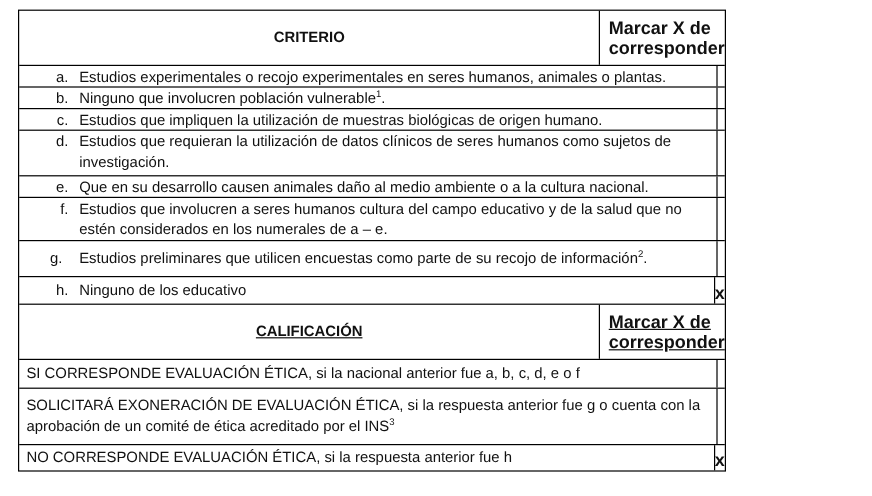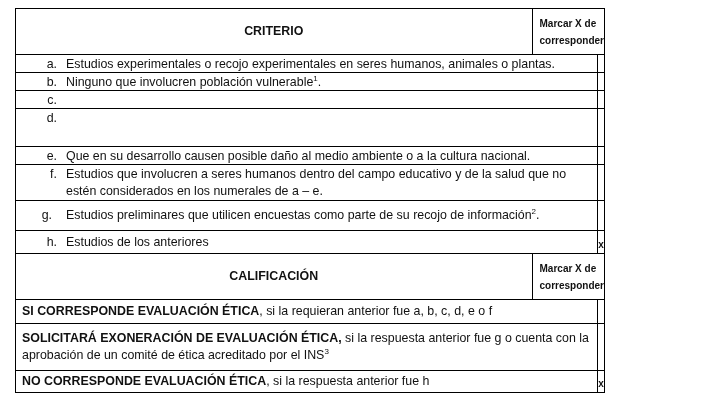--- a/index.html
+++ b/index.html
@@ -2,28 +2,28 @@
 <html><head>
 <meta charset="utf-8">
 <style>
   html, body { margin:0; padding:0; background:#ffffff; }
   body { width:727px; height:413px; position:relative; overflow:hidden;
          font-family:"Liberation Sans", "DejaVu Sans", sans-serif; color:#111; }
   .tbl { position:absolute; left:15px; top:8px; width:590px; border:1.5px solid #000; box-sizing:border-box; }
   .row { display:flex; border-top:1px solid #000; box-sizing:border-box; }
   .row.first { border-top:none; }
   .c1 { width:582px; box-sizing:border-box; border-right:1px solid #000; font-size:12.4px; line-height:17px; }
-  .c2 { flex:1; box-sizing:border-box; font-size:10px; display:flex; align-items:center; justify-content:center; font-weight:bold; }
+  .c2 { flex:1; box-sizing:border-box; font-size:15px; display:flex; align-items:center; justify-content:center; font-weight:bold; }
   .hdr { font-weight:bold; display:flex; align-items:center; justify-content:center; }
   .hdr2 { justify-content:flex-start; padding-left:7px; line-height:17px; align-items:center; }
   .item { display:flex; padding-top:1px; }
   .letter { width:50px; text-align:right; padding-right:9px; box-sizing:border-box; flex-shrink:0; }
   .txt { flex:1; padding-right:4px; }
   .cal { padding:3px 6px; }
-  .b { font-weight:bold; }
+  .b { font-weight:normal; }
   sup { font-size:8px; line-height:0; }
 </style>
 </head>
 <body>
 
 <div class="tbl">
 
   <div class="row first" style="height:45px;">
     <div class="c1 hdr">CRITERIO</div>
     <div class="c2 hdr2" style="flex-direction:column;align-items:flex-start;justify-content:center;">
@@ -44,74 +44,76 @@
     <div class="c1 item">
         <span class="letter">b.</span>
         <span class="txt"><span>Ninguno que involucren población vulnerable</span><sup>1</sup><span>.</span></span>
       </div>
     <div class="c2"></div>
   </div>
 
   <div class="row" style="height:18px;">
     <div class="c1 item">
         <span class="letter">c.</span>
+        <span class="txt">Estudios que impliquen la utilización de muestras biológicas de origen humano.</span>
       </div>
     <div class="c2"></div>
   </div>
 
   <div class="row" style="height:38px;">
     <div class="c1 item">
         <span class="letter">d.</span>
+        <span class="txt">Estudios que requieran la utilización de datos clínicos de seres humanos como sujetos de investigación.</span>
       </div>
     <div class="c2"></div>
   </div>
 
   <div class="row" style="height:18px;">
     <div class="c1 item">
         <span class="letter">e.</span>
-        <span class="txt">Que en su desarrollo causen posible daño al medio ambiente o a la cultura nacional.</span>
+        <span class="txt">Que en su desarrollo causen animales daño al medio ambiente o a la cultura nacional.</span>
       </div>
     <div class="c2"></div>
   </div>
 
   <div class="row" style="height:36px;">
     <div class="c1 item">
         <span class="letter">f.</span>
-        <span class="txt">Estudios que involucren a seres humanos dentro del campo educativo y de la salud que no estén considerados en los numerales de a – e.</span>
+        <span class="txt">Estudios que involucren a seres humanos cultura del campo educativo y de la salud que no estén considerados en los numerales de a – e.</span>
       </div>
     <div class="c2"></div>
   </div>
 
   <div class="row" style="height:30px;">
     <div class="c1 item" style="align-items:center;padding-top:0;">
         <span class="letter" style="padding-right:14px;">g.</span>
         <span class="txt"><span>Estudios preliminares que utilicen encuestas como parte de su recojo de información</span><sup>2</sup><span>.</span></span>
       </div>
     <div class="c2"></div>
   </div>
 
   <div class="row" style="height:23px;">
     <div class="c1 item" style="align-items:center;padding-top:0;">
         <span class="letter">h.</span>
-        <span class="txt">Estudios de los anteriores</span>
+        <span class="txt">Ninguno de los educativo</span>
       </div>
     <div class="c2" style="padding-top:4px;">x</div>
   </div>
 
-  <div class="row" style="height:46px;">
+  <div class="row" style="height:46px;text-decoration:underline;">
     <div class="c1 hdr">CALIFICACIÓN</div>
     <div class="c2 hdr2" style="flex-direction:column;align-items:flex-start;justify-content:center;">
       <span>Marcar X de</span>
       <span>corresponder</span>
     </div>
   </div>
 
   <div class="row" style="height:24px;">
     <div class="c1 cal" style="display:flex;align-items:center;">
-        <span><span class="b">SI CORRESPONDE EVALUACIÓN ÉTICA</span><span>, si la requieran anterior fue a, b, c, d, e o f</span></span>
+        <span><span class="b">SI CORRESPONDE EVALUACIÓN ÉTICA</span><span>, si la nacional anterior fue a, b, c, d, e o f</span></span>
       </div>
     <div class="c2"></div>
   </div>
 
   <div class="row" style="height:47px;">
     <div class="c1 cal" style="padding-top:6px;"><span class="b">SOLICITARÁ EXONERACIÓN DE EVALUACIÓN ÉTICA,</span><span> si la respuesta anterior fue g o cuenta con la aprobación de un comité de ética acreditado por el INS</span><sup>3</sup></div>
     <div class="c2"></div>
   </div>
 
   <div class="row" style="height:22px;">

